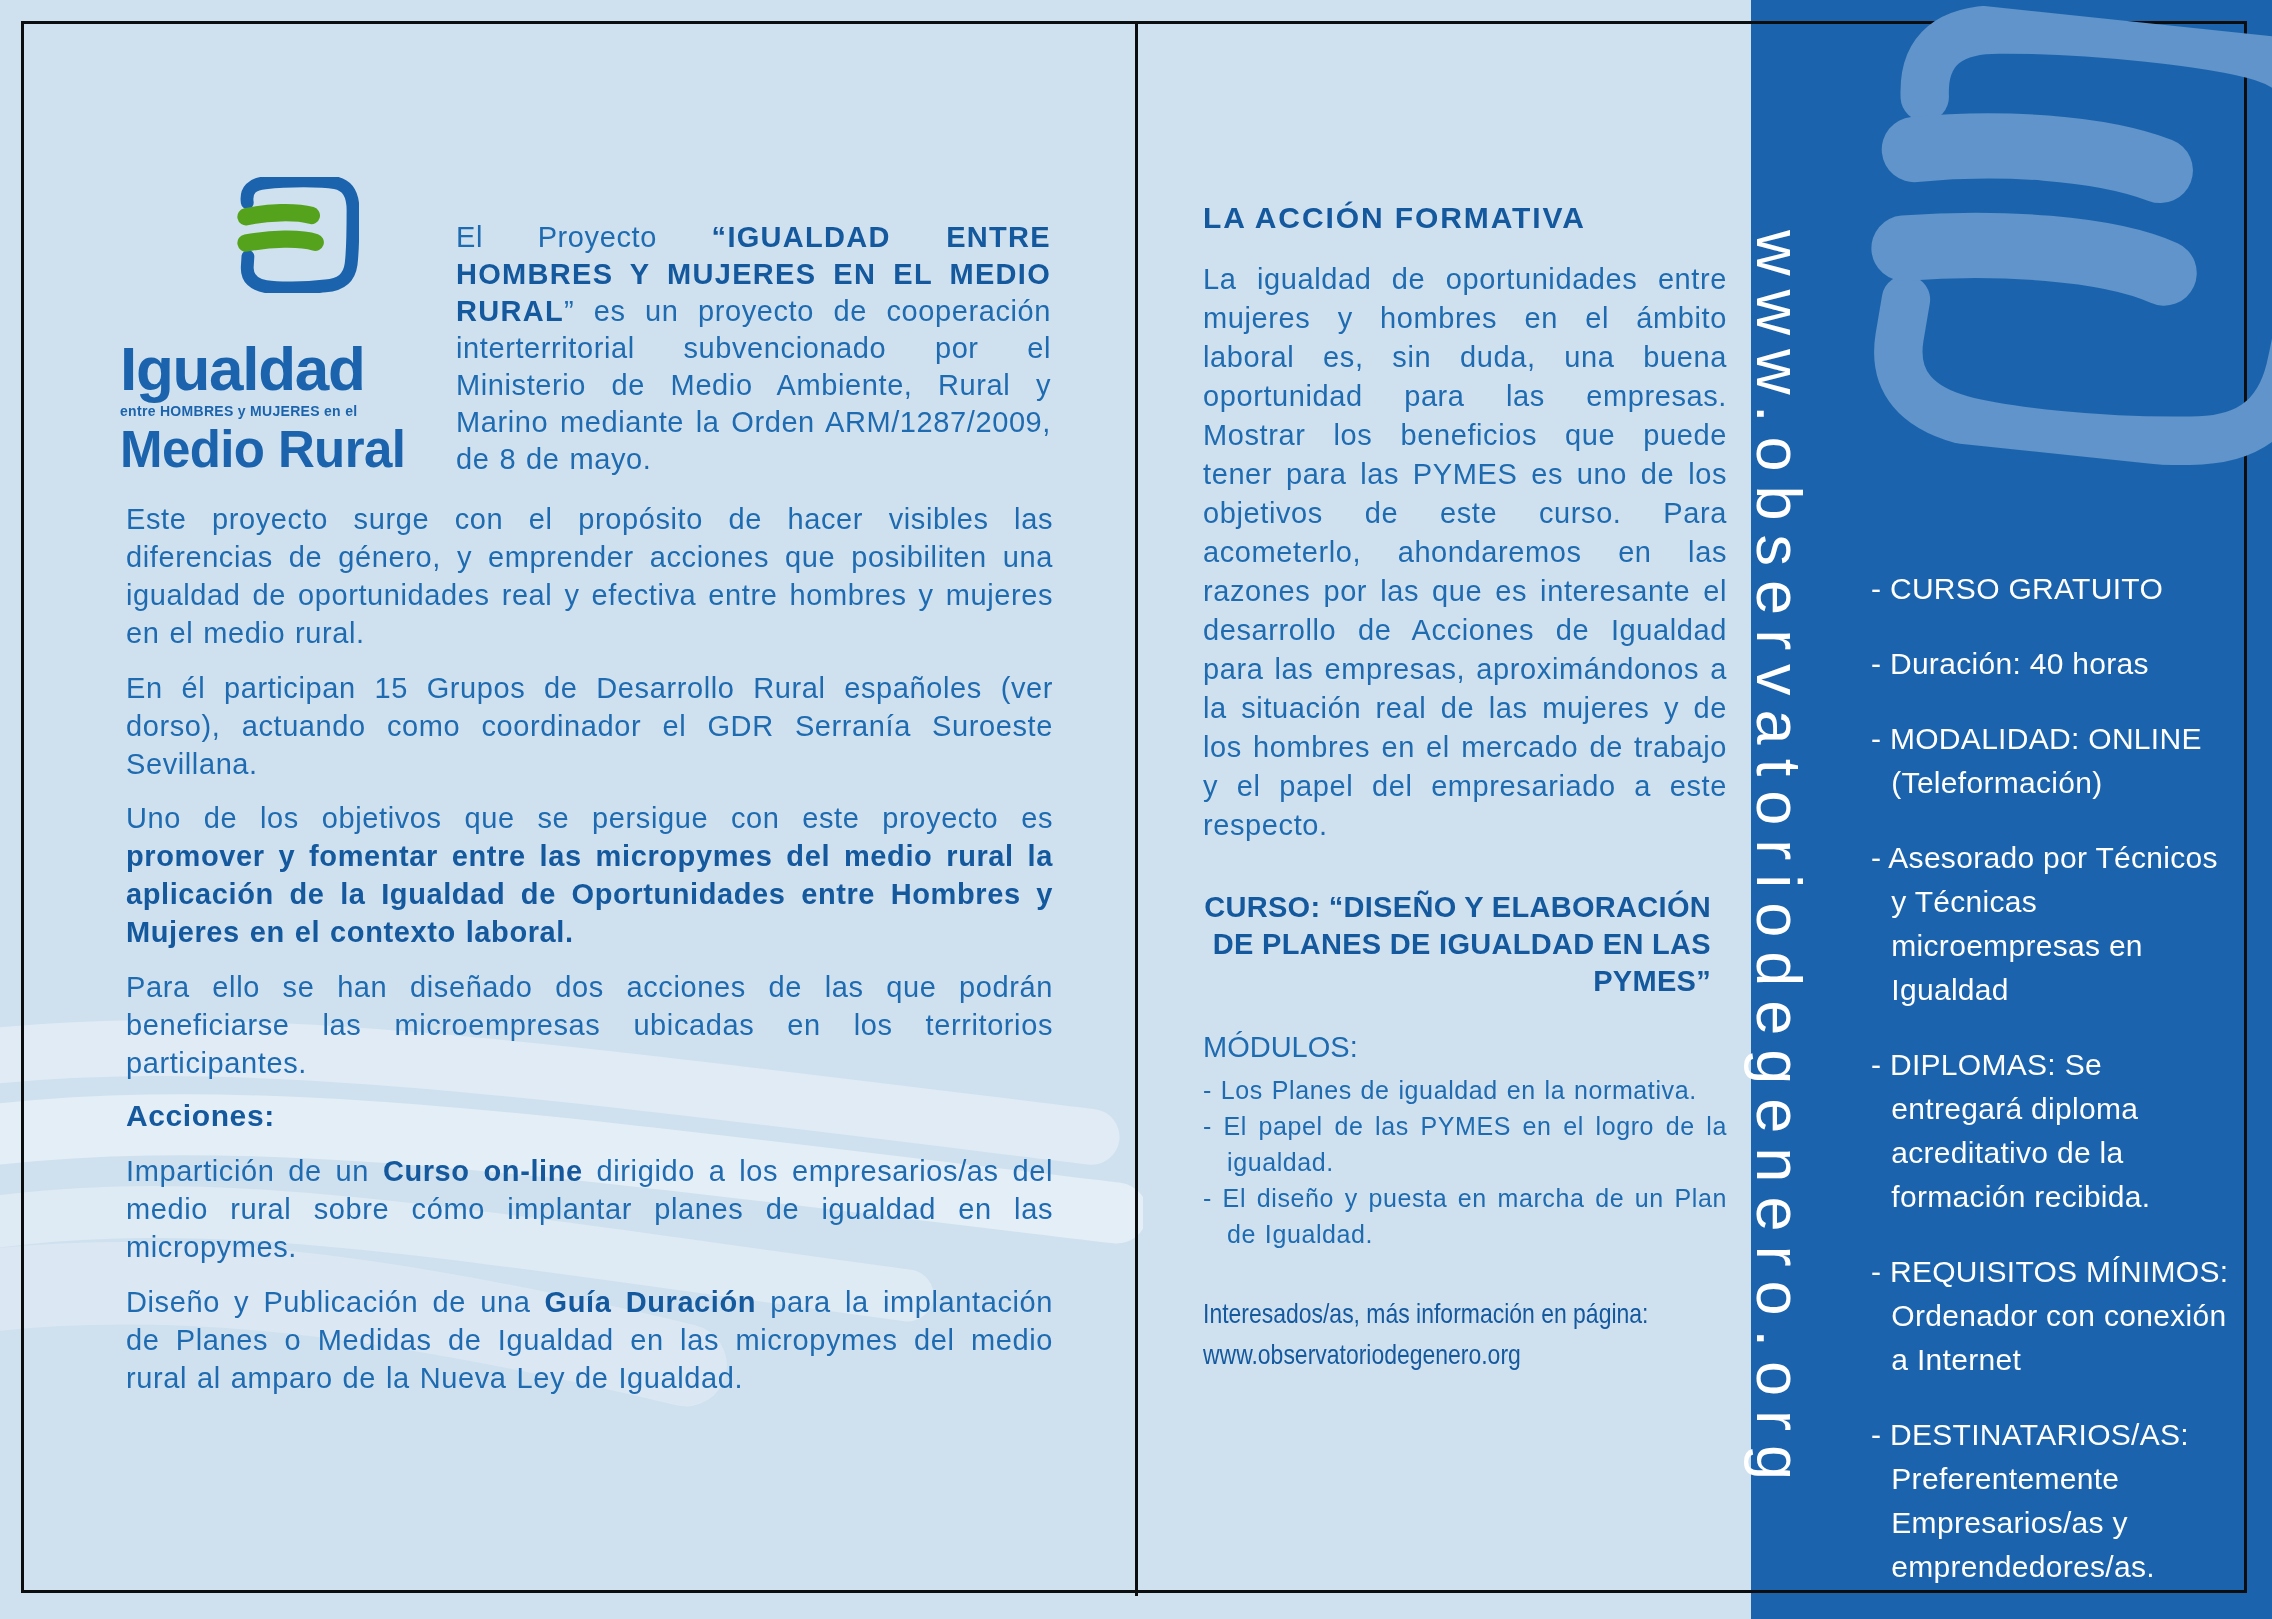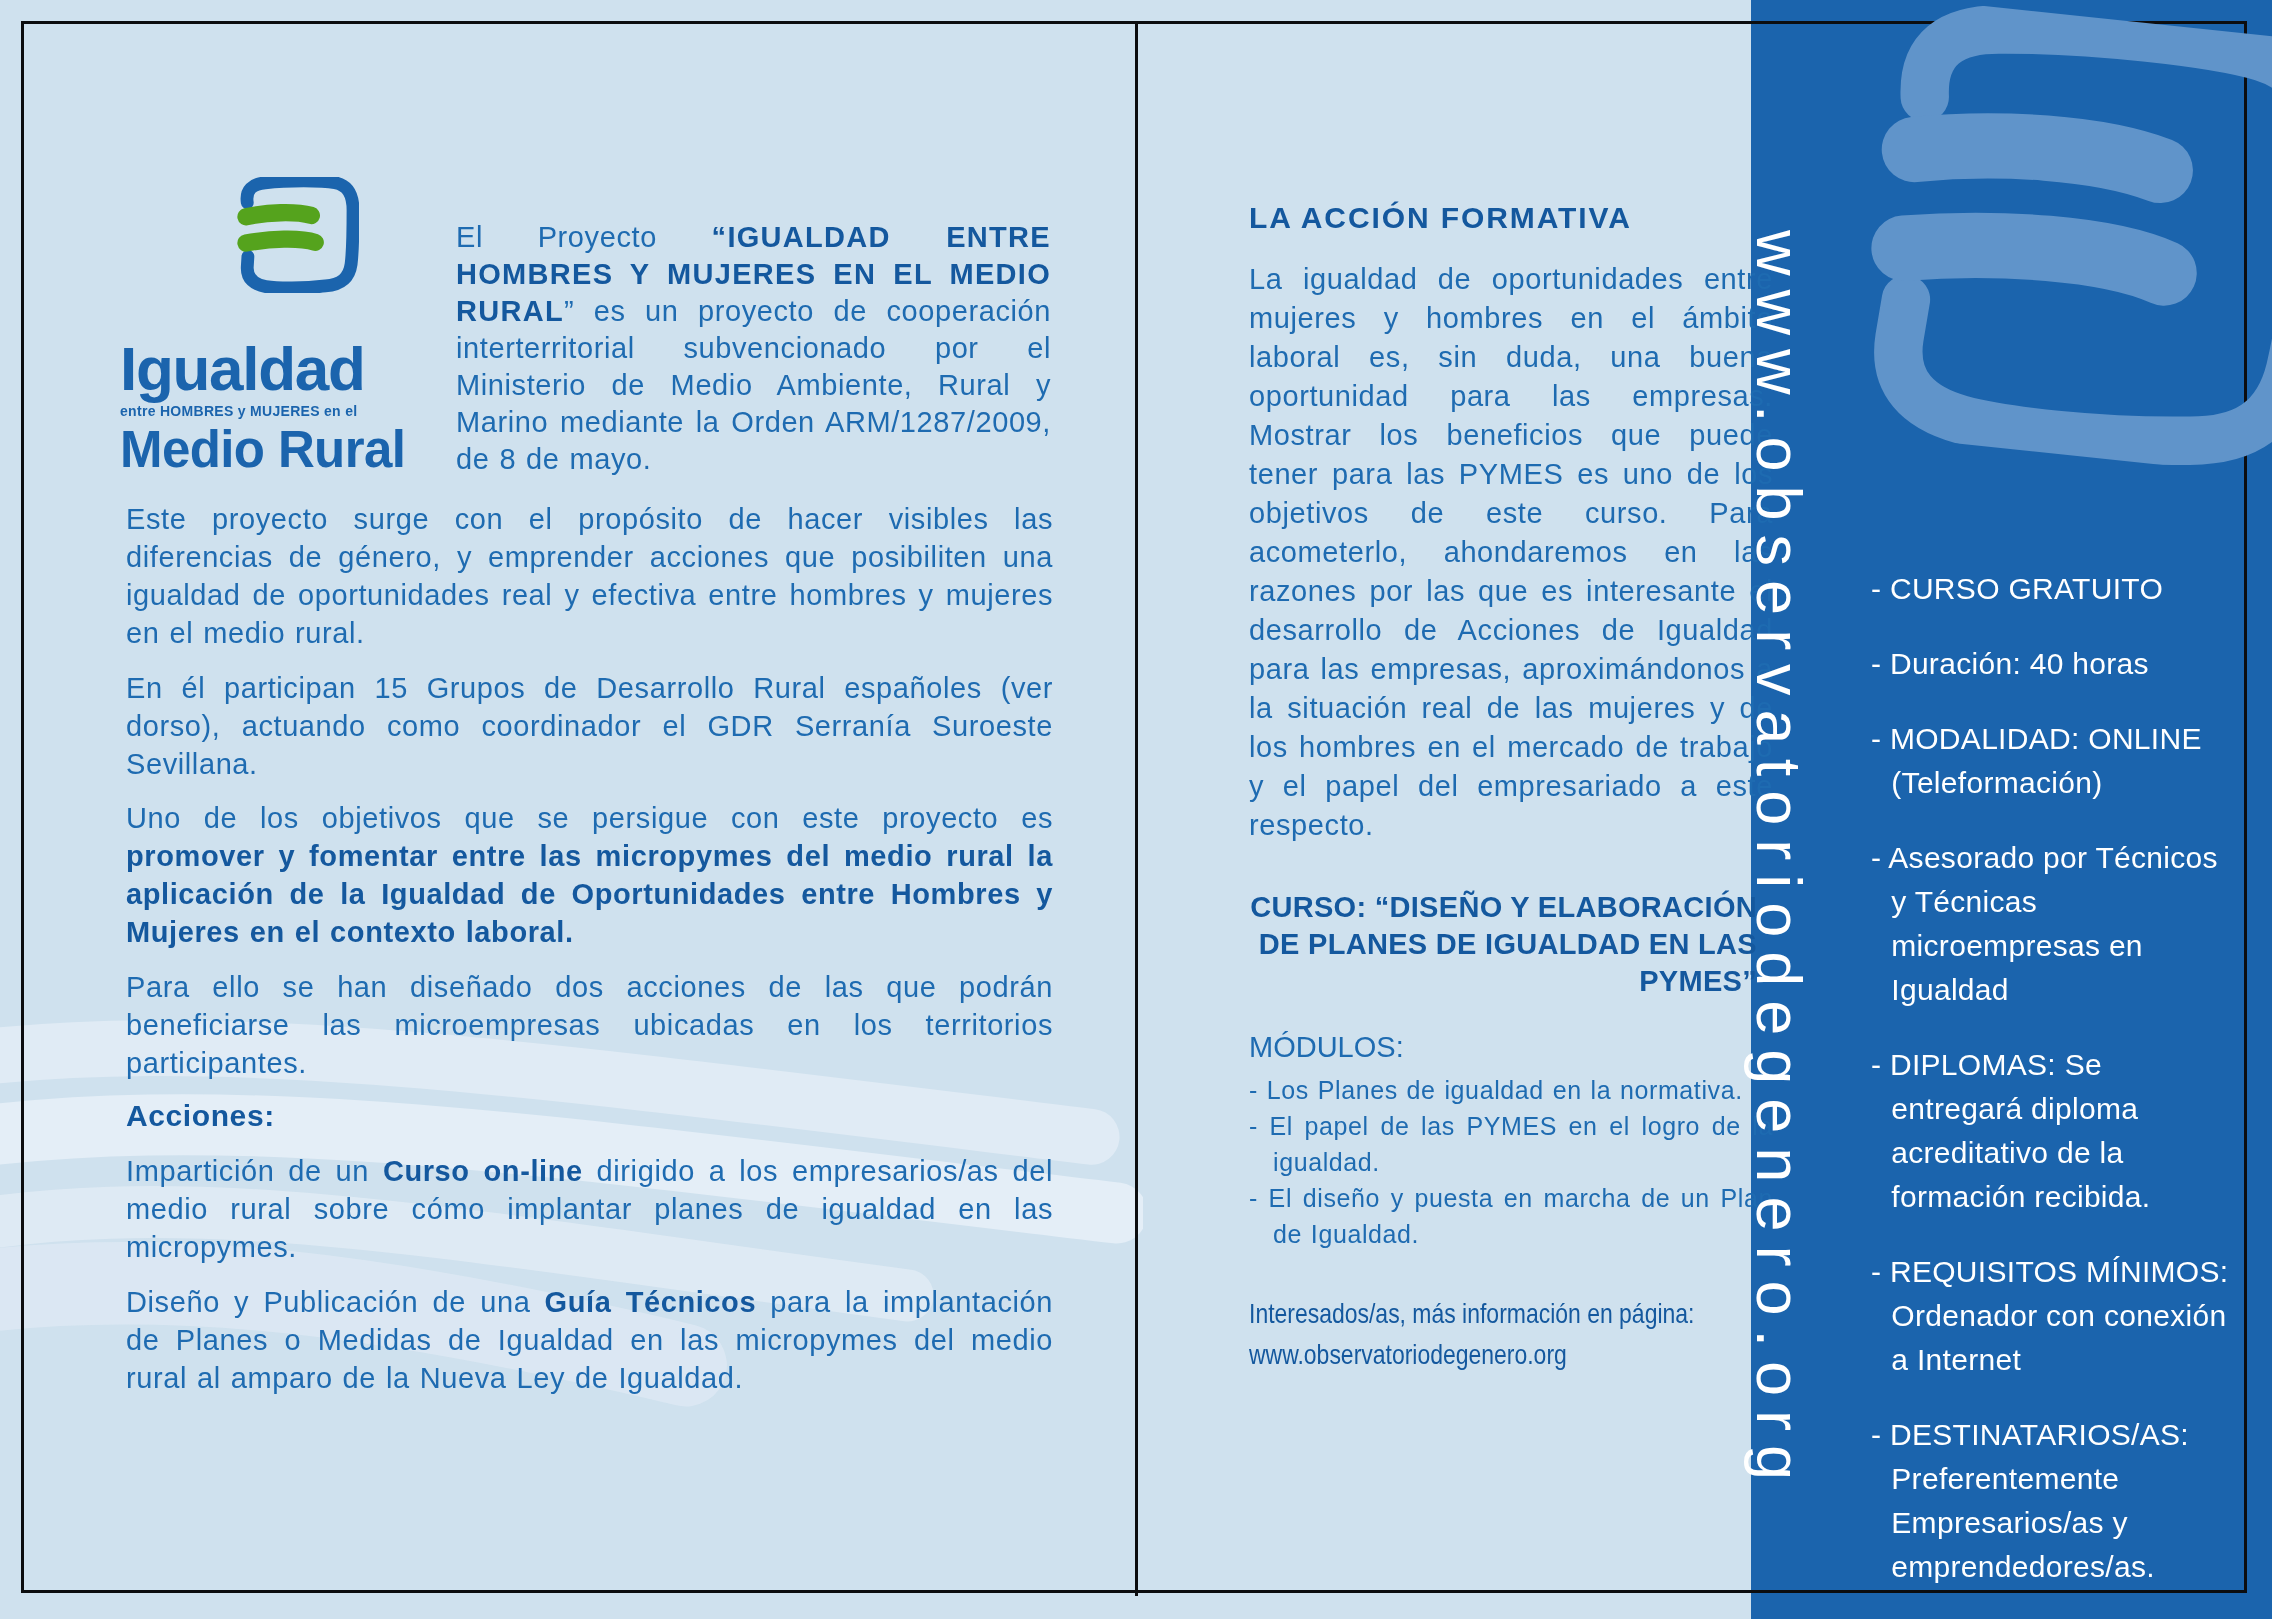--- a/index.html
+++ b/index.html
@@ -30,21 +30,21 @@
          font-size:29px;line-height:37px;color:#1e6bb1;text-align:justify;letter-spacing:0.6px;word-spacing:1.3px;}
   .intro b{color:#14589e;letter-spacing:1.3px;}
 
   .left-stack{position:absolute;left:126px;top:500px;width:927px;z-index:3;
               font-size:29px;line-height:38px;color:#1e6bb1;text-align:justify;letter-spacing:0.6px;word-spacing:1.3px;}
   .left-stack p{margin:0 0 16.5px 0;}
   .left-stack b{color:#14589e;}
   .acciones{font-size:30px;line-height:36px;font-weight:bold;color:#14589e;margin:5.1px 0 18px 0;letter-spacing:0.6px;}
 
   
-  .mid{position:absolute;left:1249px;top:201px;width:524px;z-index:3;color:#1e6bb1;}
+  .mid{position:absolute;left:1203px;top:201px;width:524px;z-index:3;color:#1e6bb1;}
   .mid-heading{font-size:30px;line-height:34px;font-weight:bold;color:#14589e;letter-spacing:1.9px;margin:0 0 25.4px 0;}
   .mid-body{font-size:29px;line-height:39px;text-align:justify;letter-spacing:0.6px;word-spacing:1.3px;margin:0 0 44px 0;}
   .course-heading{font-size:29px;line-height:37px;font-weight:bold;color:#14589e;letter-spacing:0.3px;margin:0 0 29px 0;width:508px;text-align:right;}
   .modules-label{font-size:29px;line-height:36px;margin:0 0 6.3px 0;}
   .module{font-size:25px;line-height:36px;text-align:justify;letter-spacing:0.6px;word-spacing:1.3px;
           padding-left:24px;text-indent:-24px;}
   .contact{margin-top:41px;font-size:28px;line-height:41px;color:#14589e;}
   .contact>div{transform:scaleX(0.82);transform-origin:0 0;white-space:nowrap;}
 
   
@@ -97,21 +97,21 @@
 
   <p class="intro"><span>El Proyecto </span><b>“IGUALDAD ENTRE HOMBRES Y MUJERES EN EL MEDIO RURAL</b><span>” es un proyecto de cooperación interterritorial subvencionado por el Ministerio de Medio Ambiente, Rural y Marino mediante la Orden ARM/1287/2009, de 8 de mayo.</span></p>
 
   <div class="left-stack">
     <p><span>Este proyecto surge con el propósito de hacer visibles las diferencias de género, y emprender acciones que posibiliten una igualdad de oportunidades real y efectiva entre hombres y mujeres en el medio rural.</span></p>
     <p><span>En él participan 15 Grupos de Desarrollo Rural españoles (ver dorso), actuando como coordinador el GDR Serranía Suroeste Sevillana.</span></p>
     <p><span>Uno de los objetivos que se persigue con este proyecto es </span><b>promover y fomentar entre las micropymes del medio rural la aplicación de la Igualdad de Oportunidades entre Hombres y Mujeres en el contexto laboral.</b></p>
     <p><span>Para ello se han diseñado dos acciones de las que podrán beneficiarse las microempresas ubicadas en los territorios participantes.</span></p>
     <div class="acciones">Acciones:</div>
     <p><span>Impartición de un </span><b>Curso on-line</b><span> dirigido a los empresarios/as del medio rural sobre cómo implantar planes de igualdad en las micropymes.</span></p>
-    <p><span>Diseño y Publicación de una </span><b>Guía Técnicos</b><span> para la implantación de Planes o Medidas de Igualdad en las micropymes del medio rural al amparo de la Nueva Ley de Igualdad.</span></p>
+    <p><span>Diseño y Publicación de una </span><b>Guía Duración</b><span> para la implantación de Planes o Medidas de Igualdad en las micropymes del medio rural al amparo de la Nueva Ley de Igualdad.</span></p>
   </div>
 
   <div class="mid">
     <h2 class="mid-heading">LA ACCIÓN FORMATIVA</h2>
     <p class="mid-body">La igualdad de oportunidades entre mujeres y hombres en el ámbito laboral es, sin duda, una buena oportunidad para las empresas. Mostrar los beneficios que puede tener para las PYMES es uno de los objetivos de este curso. Para acometerlo, ahondaremos en las razones por las que es interesante el desarrollo de Acciones de Igualdad para las empresas, aproximándonos a la situación real de las mujeres y de los hombres en el mercado de trabajo y el papel del empresariado a este respecto.</p>
     <h3 class="course-heading">CURSO: “DISEÑO Y ELABORACIÓN DE PLANES DE IGUALDAD EN LAS PYMES”</h3>
     <div class="modules-label">MÓDULOS:</div>
     <div>
         <div class="module">- Los Planes de igualdad en la normativa.</div>
         <div class="module">- El papel de las PYMES en el logro de la igualdad.</div>

